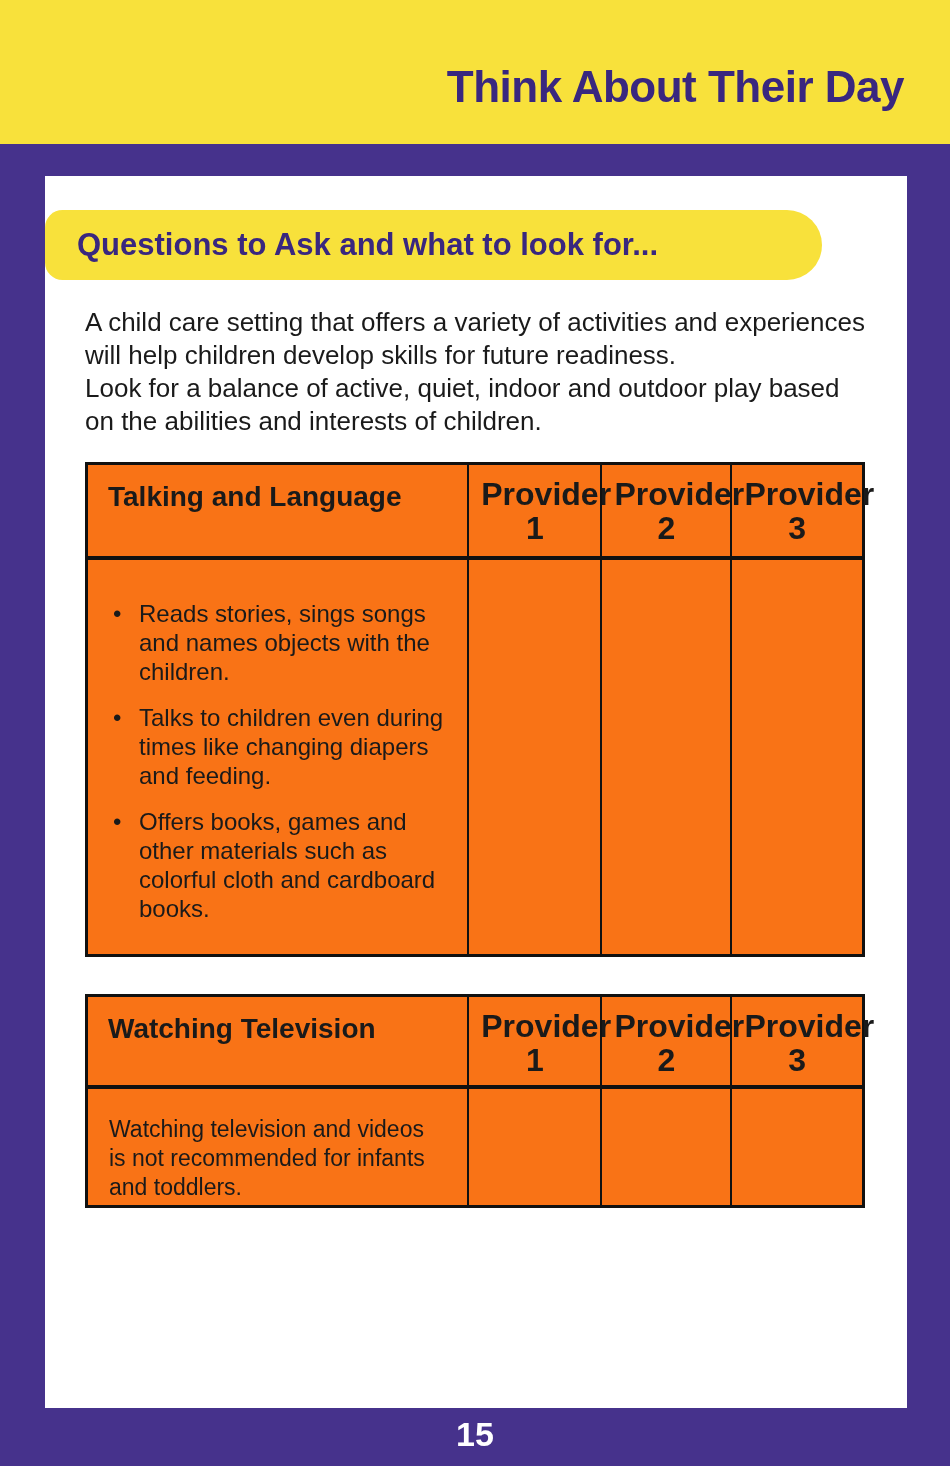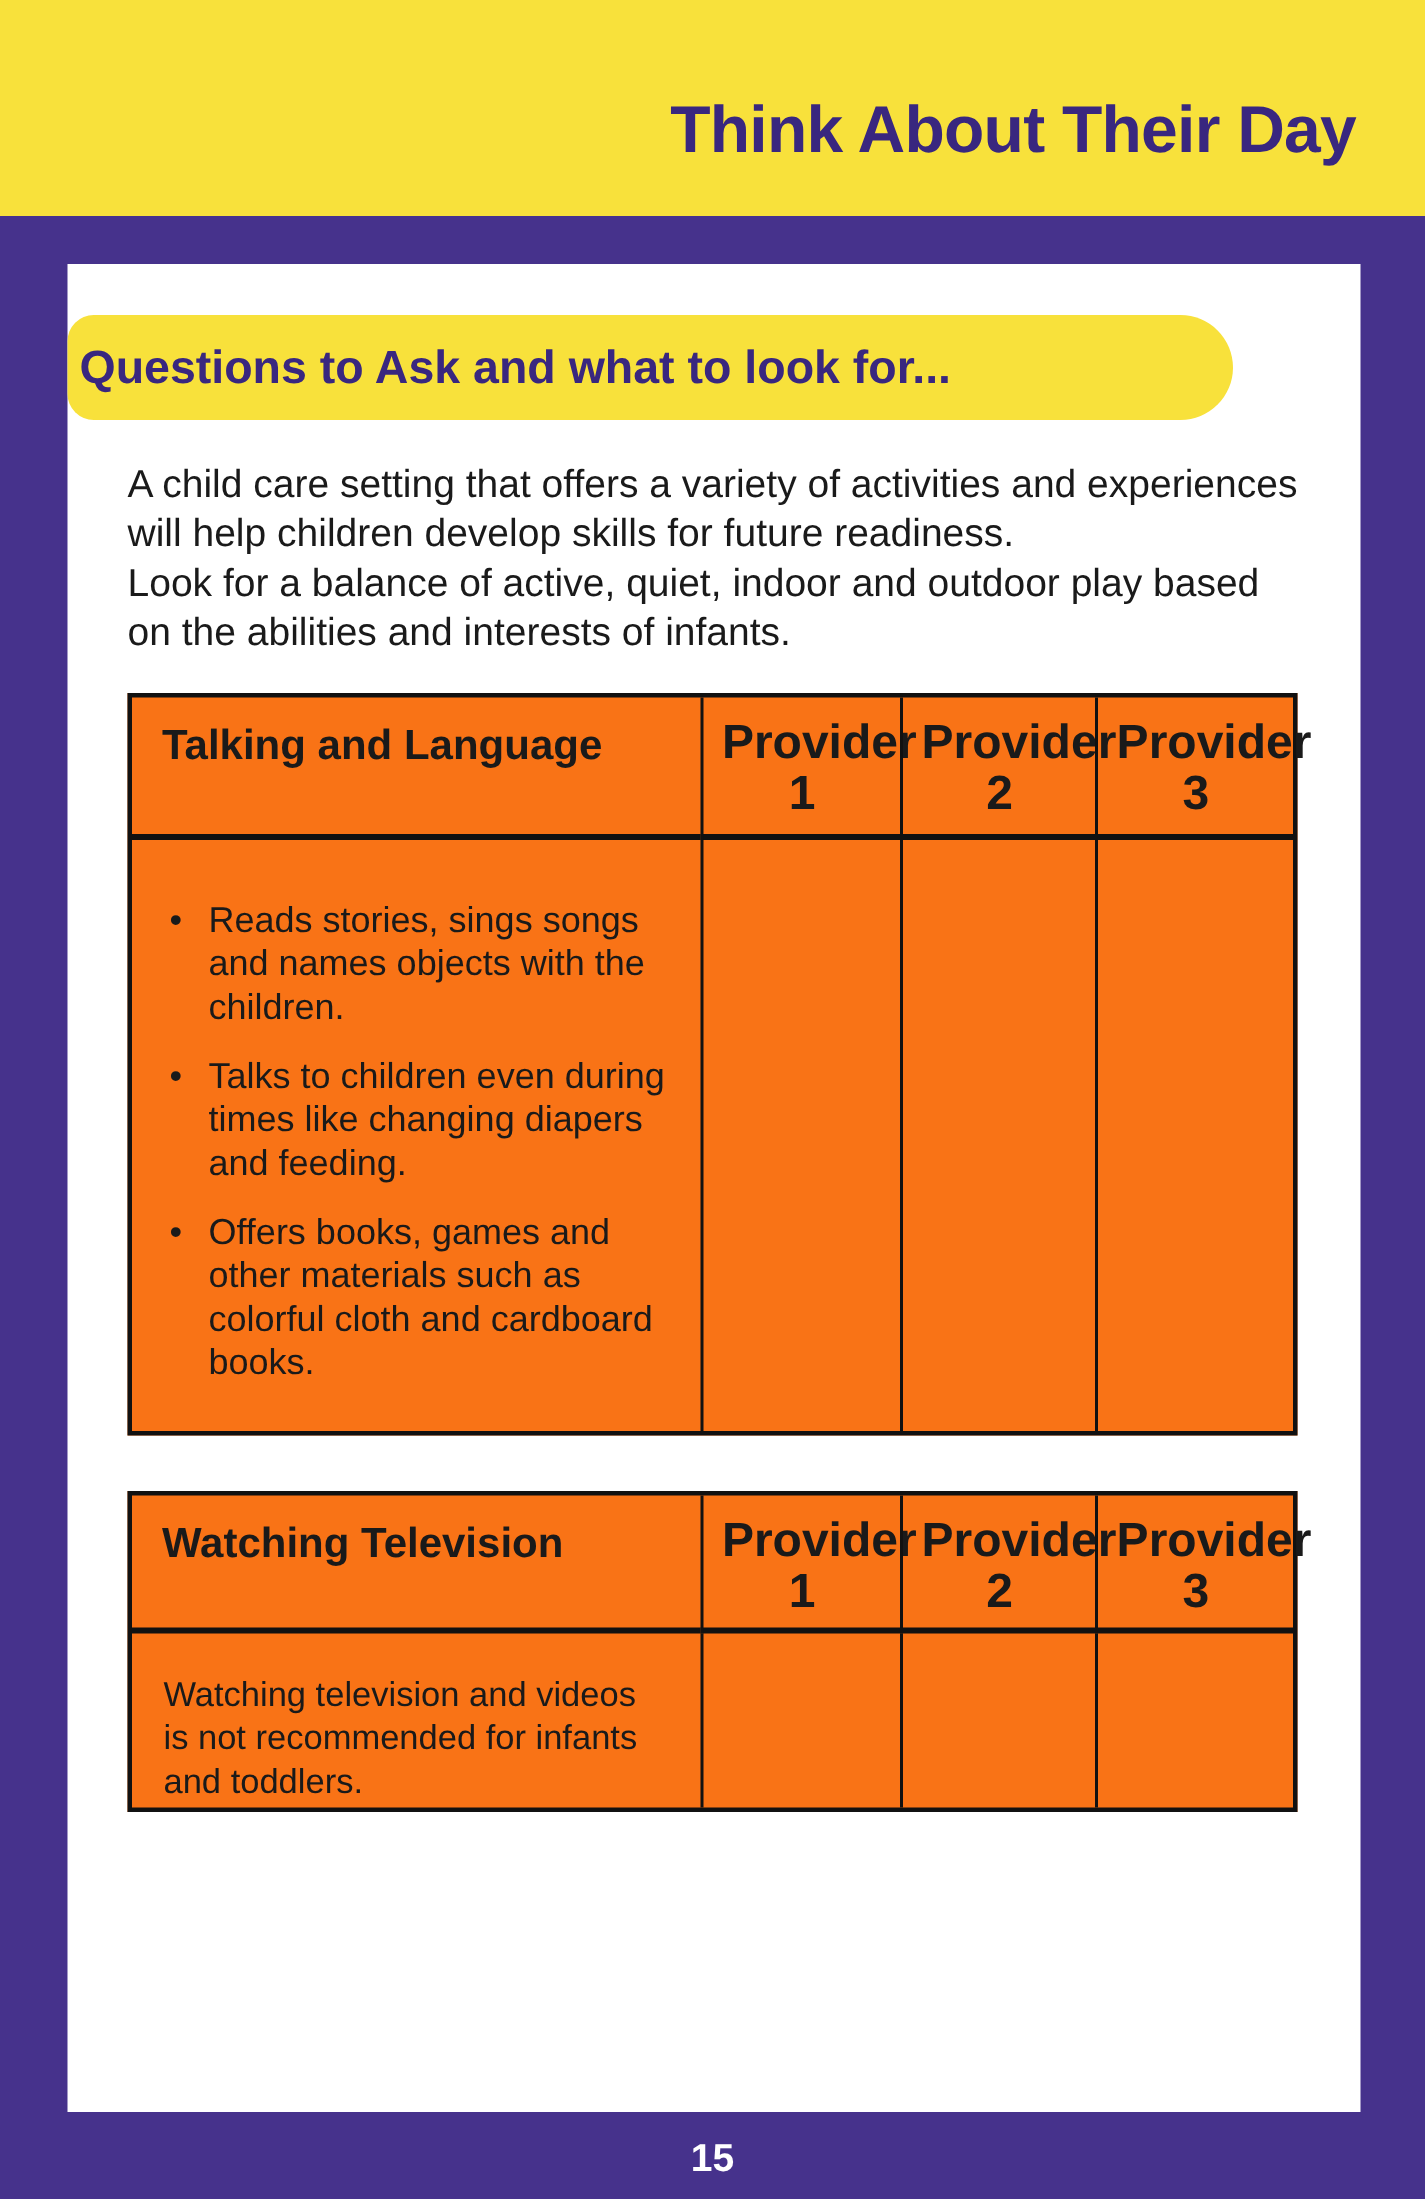--- a/index.html
+++ b/index.html
@@ -35,21 +35,21 @@
   }
   
   .pill {
     position: absolute; left: 45px; top: 210px;
     width: 777px; height: 70px;
     background: #F8E13B;
     border-radius: 20px 40px 40px 20px;
     display: flex; align-items: center;
   }
   .pill span {
-    padding-left: 8px;
+    padding-left: 32px;
     font-size: 31px; font-weight: bold;
     color: #39277F;
     white-space: nowrap;
   }
   
   .intro {
     position: absolute; left: 85px; top: 306px;
     width: 800px;
     font-size: 26px; line-height: 33px;
     color: #1A1A1A;
@@ -85,21 +85,21 @@
   }
   .desc p { margin: 0; }
   .desc ul { list-style: none; margin: 0; padding: 0; }
   .desc li { position: relative; padding-left: 30px; margin-top: 17px; }
   .desc .bullet { position: absolute; left: 4px; }
   .qtable2 .desc { padding-top: 26px; font-size: 23px; line-height: 29px; }
   
   .page-number {
     position: absolute; left: 0; bottom: 12px;
     width: 100%; text-align: center;
-    font-size: 26px; font-weight: bold;
+    font-size: 34px; font-weight: bold;
     color: #FFFFFF;
   }
 </style>
 </head>
 <body>
 
 <div class="page">
 
   <div class="top-band">
     <div class="page-title">Think About Their Day</div>
@@ -108,21 +108,21 @@
   <div class="sheet"></div>
 
   <div class="pill">
     <span>Questions to Ask and what to look for...</span>
   </div>
 
   <div class="intro">
     <div>A child care setting that offers a variety of activities and experiences</div>
     <div>will help children develop skills for future readiness.</div>
     <div>Look for a balance of active, quiet, indoor and outdoor play based</div>
-    <div>on the abilities and interests of infants.</div>
+    <div>on the abilities and interests of children.</div>
   </div>
 
   <div class="qtable qtable1">
     <div class="cell head c1 topic">Talking and Language</div>
     <div class="cell head c2 prov">Provider 1</div>
     <div class="cell head c3 prov">Provider 2</div>
     <div class="cell head c4 prov">Provider 3</div>
 
     <div class="cell c1 desc">
       <ul>

